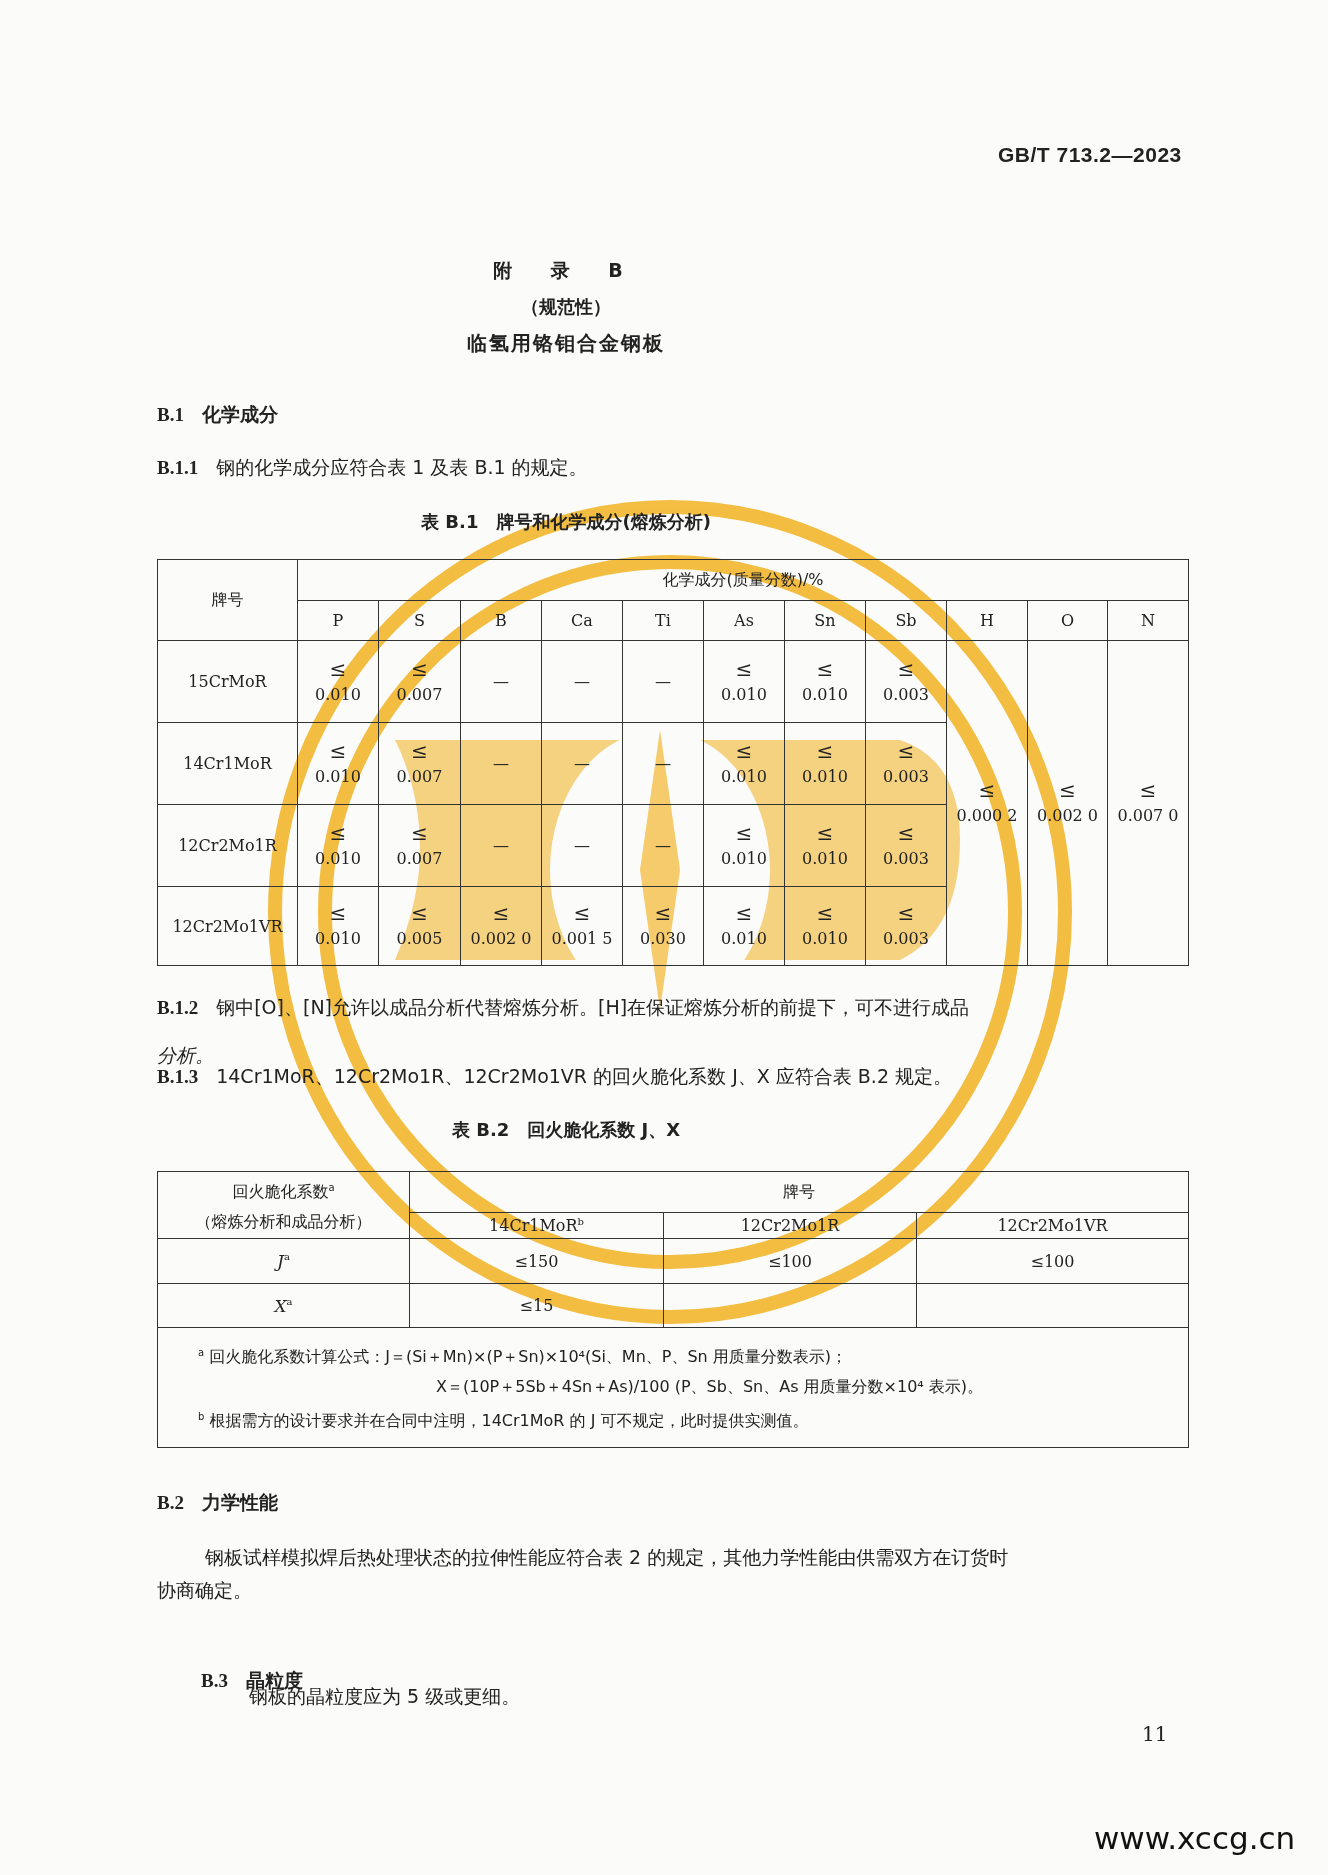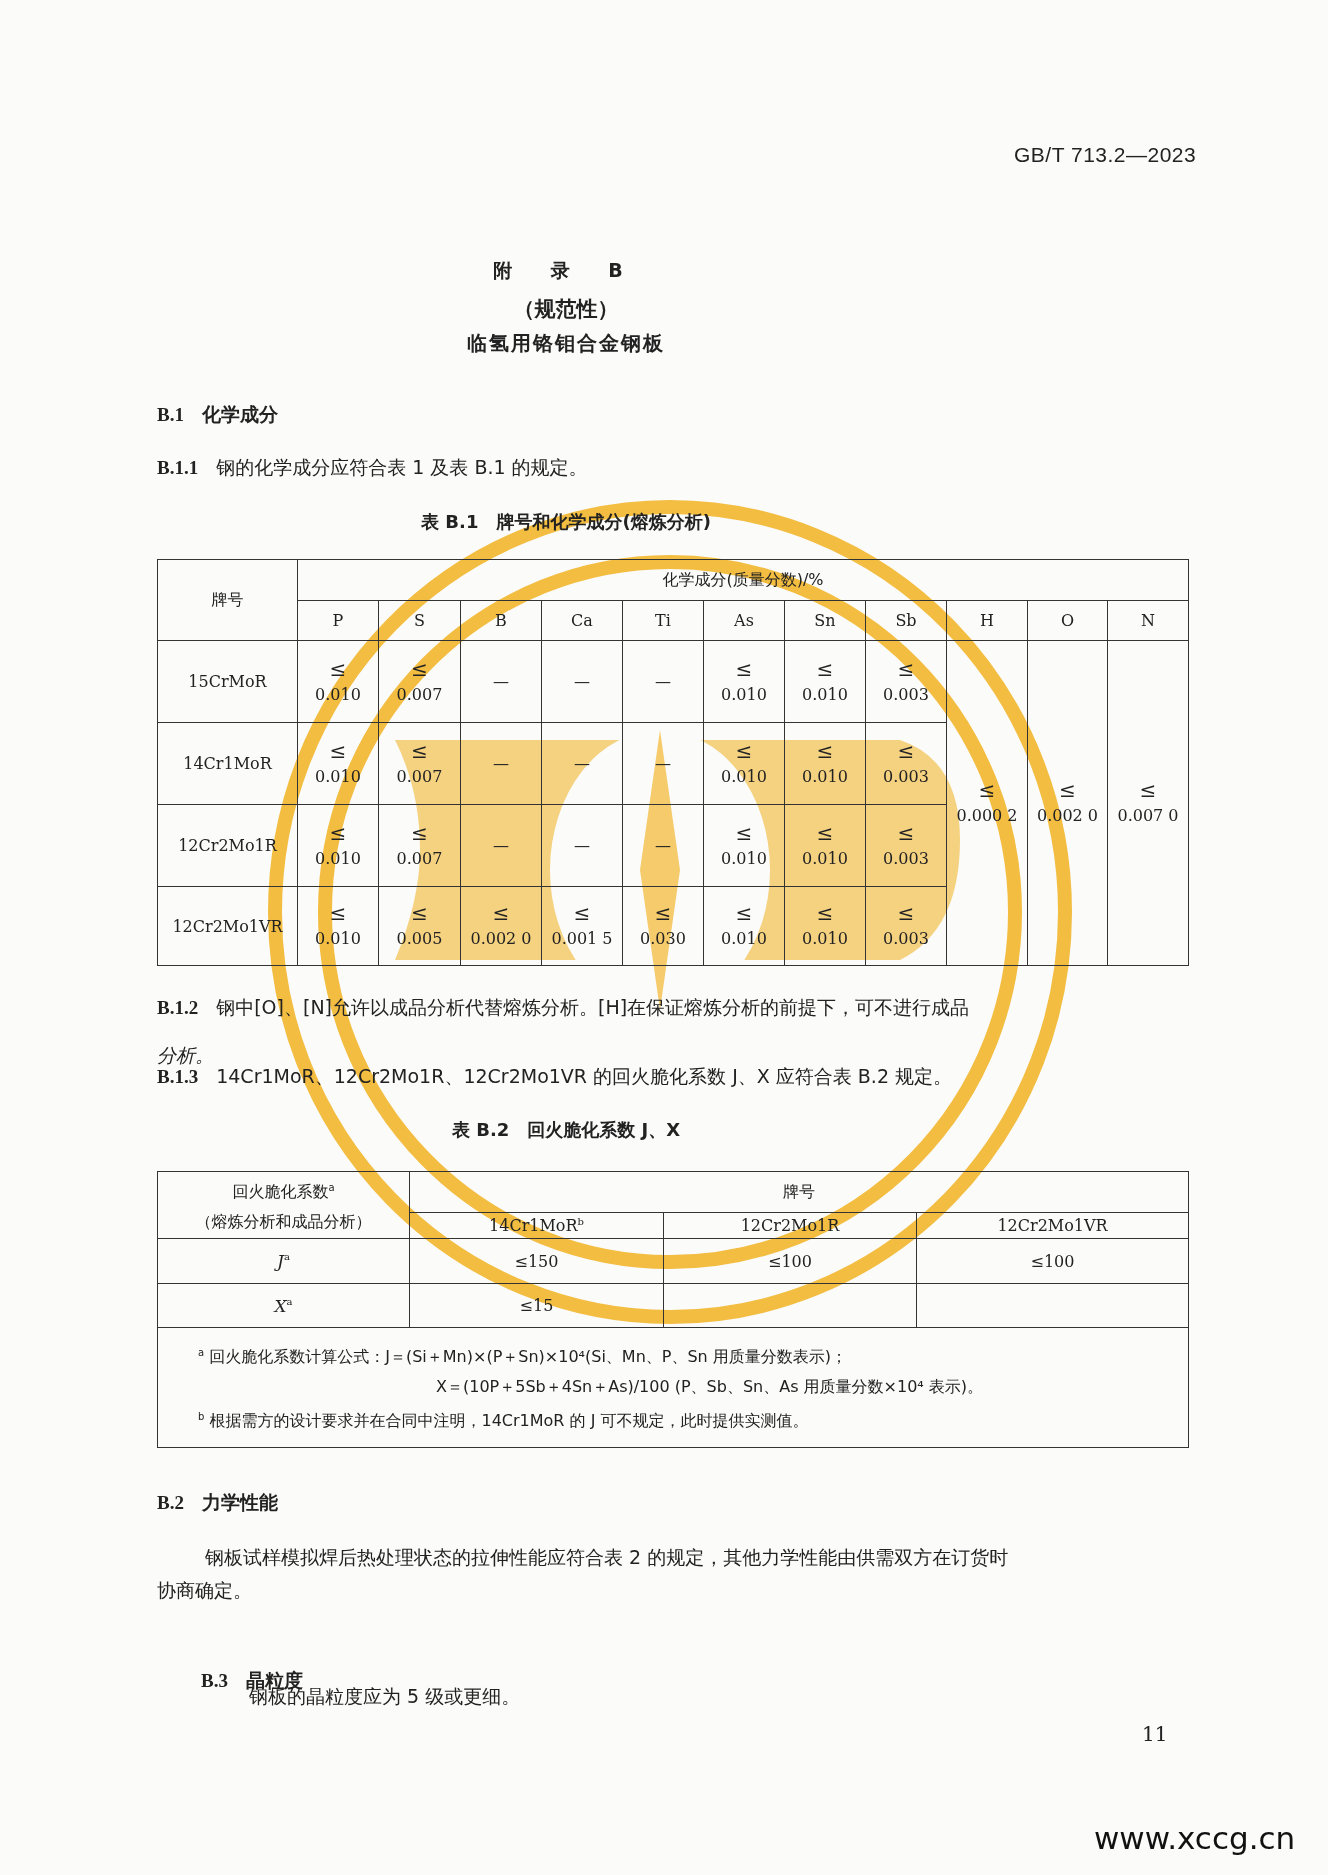--- a/index.html
+++ b/index.html
@@ -1,22 +1,22 @@
 <!DOCTYPE html>
 <html><head>
 <meta charset="utf-8">
 <style>
   html,body{margin:0;padding:0;}
   body{width:1328px;height:1875px;background:#fbfbfa;position:relative;overflow:hidden;
        font-family:"DejaVu Serif","Liberation Serif",serif;color:#222;}
   .abs{position:absolute;}
-  .std-no{left:998px;top:143px;font-size:21px;font-family:"Liberation Sans","DejaVu Sans",sans-serif;font-weight:normal;letter-spacing:0.5px;margin-left:16px;}
+  .std-no{left:998px;top:143px;font-size:21px;font-family:"Liberation Sans","DejaVu Sans",sans-serif;font-weight:bold;letter-spacing:0.5px;}
   .center{left:0;width:1132px;text-align:center;}
   .h-annex{top:258px;font-size:19px;font-weight:bold;letter-spacing:16px;font-family:"DejaVu Sans",sans-serif;}
-  .h-norm{top:295px;font-size:21px;font-weight:bold;font-family:"DejaVu Sans",sans-serif;}
+  .h-norm{top:295px;font-size:18px;font-weight:bold;font-family:"DejaVu Sans",sans-serif;}
   .h-title{top:330px;font-size:20px;font-weight:bold;font-family:"DejaVu Sans",sans-serif;letter-spacing:2px;}
   .sec{font-size:19px;font-weight:bold;font-family:"DejaVu Sans",sans-serif;}
   .sec .num{font-family:"Liberation Serif",serif;margin-right:18px;}
   .para{font-size:19px;font-family:"DejaVu Sans",sans-serif;font-weight:normal;}
   .para .num{font-family:"Liberation Serif",serif;font-weight:bold;margin-right:18px;}
   .caption{font-size:18px;font-weight:bold;font-family:"DejaVu Sans",sans-serif;}
   table.t{position:absolute;border-collapse:collapse;table-layout:fixed;}
   table.t td{border:1.5px solid #333;text-align:center;vertical-align:middle;padding:0;}
   table.t1 td{font-size:16px;}
   .le{display:block;font-size:20px;line-height:22px;}

